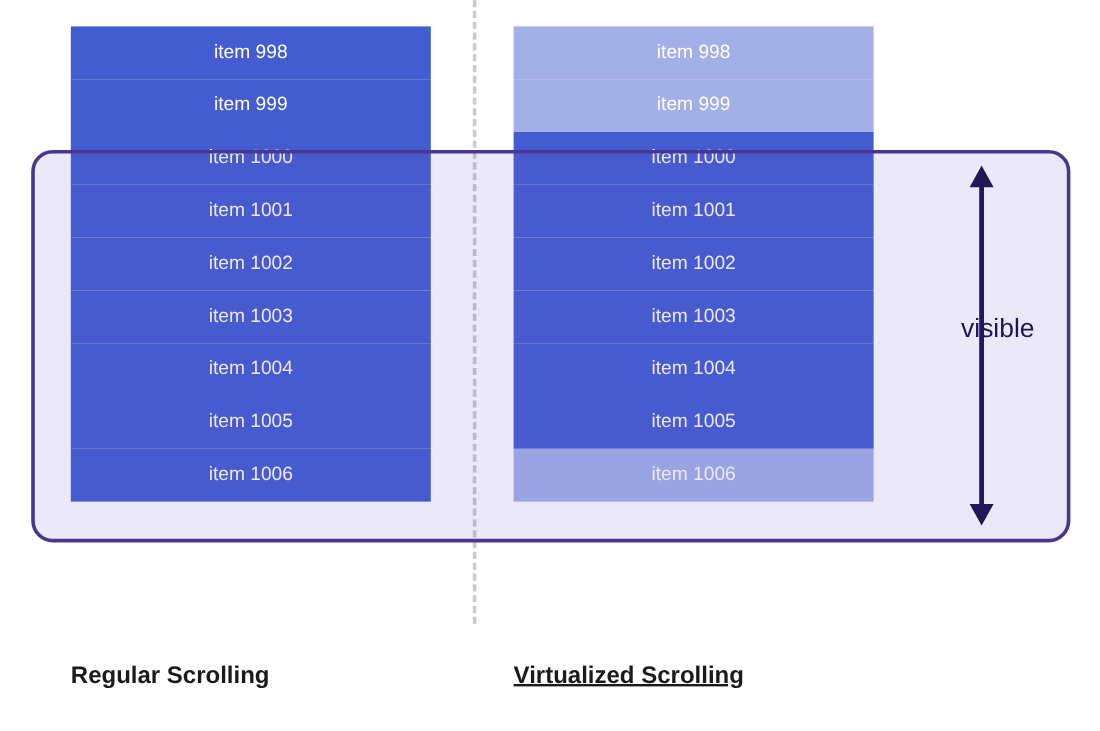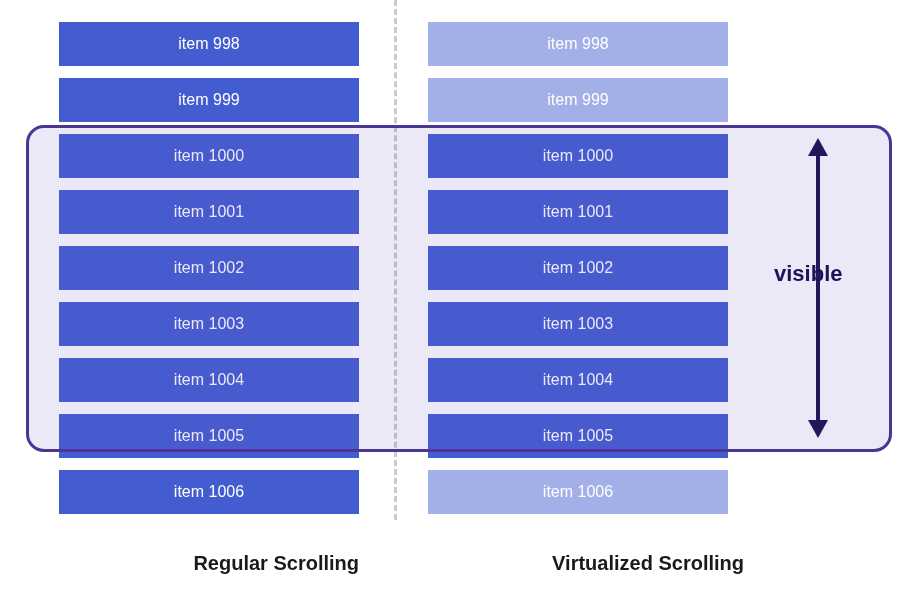--- a/index.html
+++ b/index.html
@@ -17,21 +17,21 @@
     }
     .canvas {
       position: relative;
       width: 100%;
       height: 100%;
     }
     .column {
       position: absolute;
       display: flex;
       flex-direction: column;
-      gap: 12px;
+      gap: 0;
       width: 300px;
     }
     .column.left {
       left: 59px;
       top: 22px;
     }
     .column.right {
       left: 428px;
       top: 22px;
     }
@@ -67,23 +67,23 @@
       border-radius: 18px;
       background: rgba(103, 83, 190, 0.13);
       pointer-events: none;
     }
     .viewport-label {
       position: absolute;
       left: 774px;
       top: 260px;
       width: 115px;
       font-size: 22px;
-      font-weight: 700;
+      font-weight: 400;
       color: #1e1358;
-      text-align: left;
+      text-align: center;
       line-height: 1.25;
     }
     .arrow {
       position: absolute;
       left: 808px;
       top: 138px;
       width: 20px;
       height: 300px;
     }
     .arrow-line {
@@ -113,29 +113,30 @@
       border-left: 10px solid transparent;
       border-right: 10px solid transparent;
       border-top: 18px solid #221758;
     }
     .caption {
       position: absolute;
       top: 552px;
       font-size: 20px;
       font-weight: 700;
       color: #1a1a1a;
-      text-align: right;
+      text-align: left;
     }
     .caption.left {
       left: 59px;
       width: 300px;
     }
     .caption.right {
-      left: 444px;
+      left: 428px;
       width: 300px;
+      text-decoration: underline;
     }
   </style>
 </head>
 <body>
 
 <div class="canvas">
 
   <div class="divider"></div>
 
   <div class="column left">

